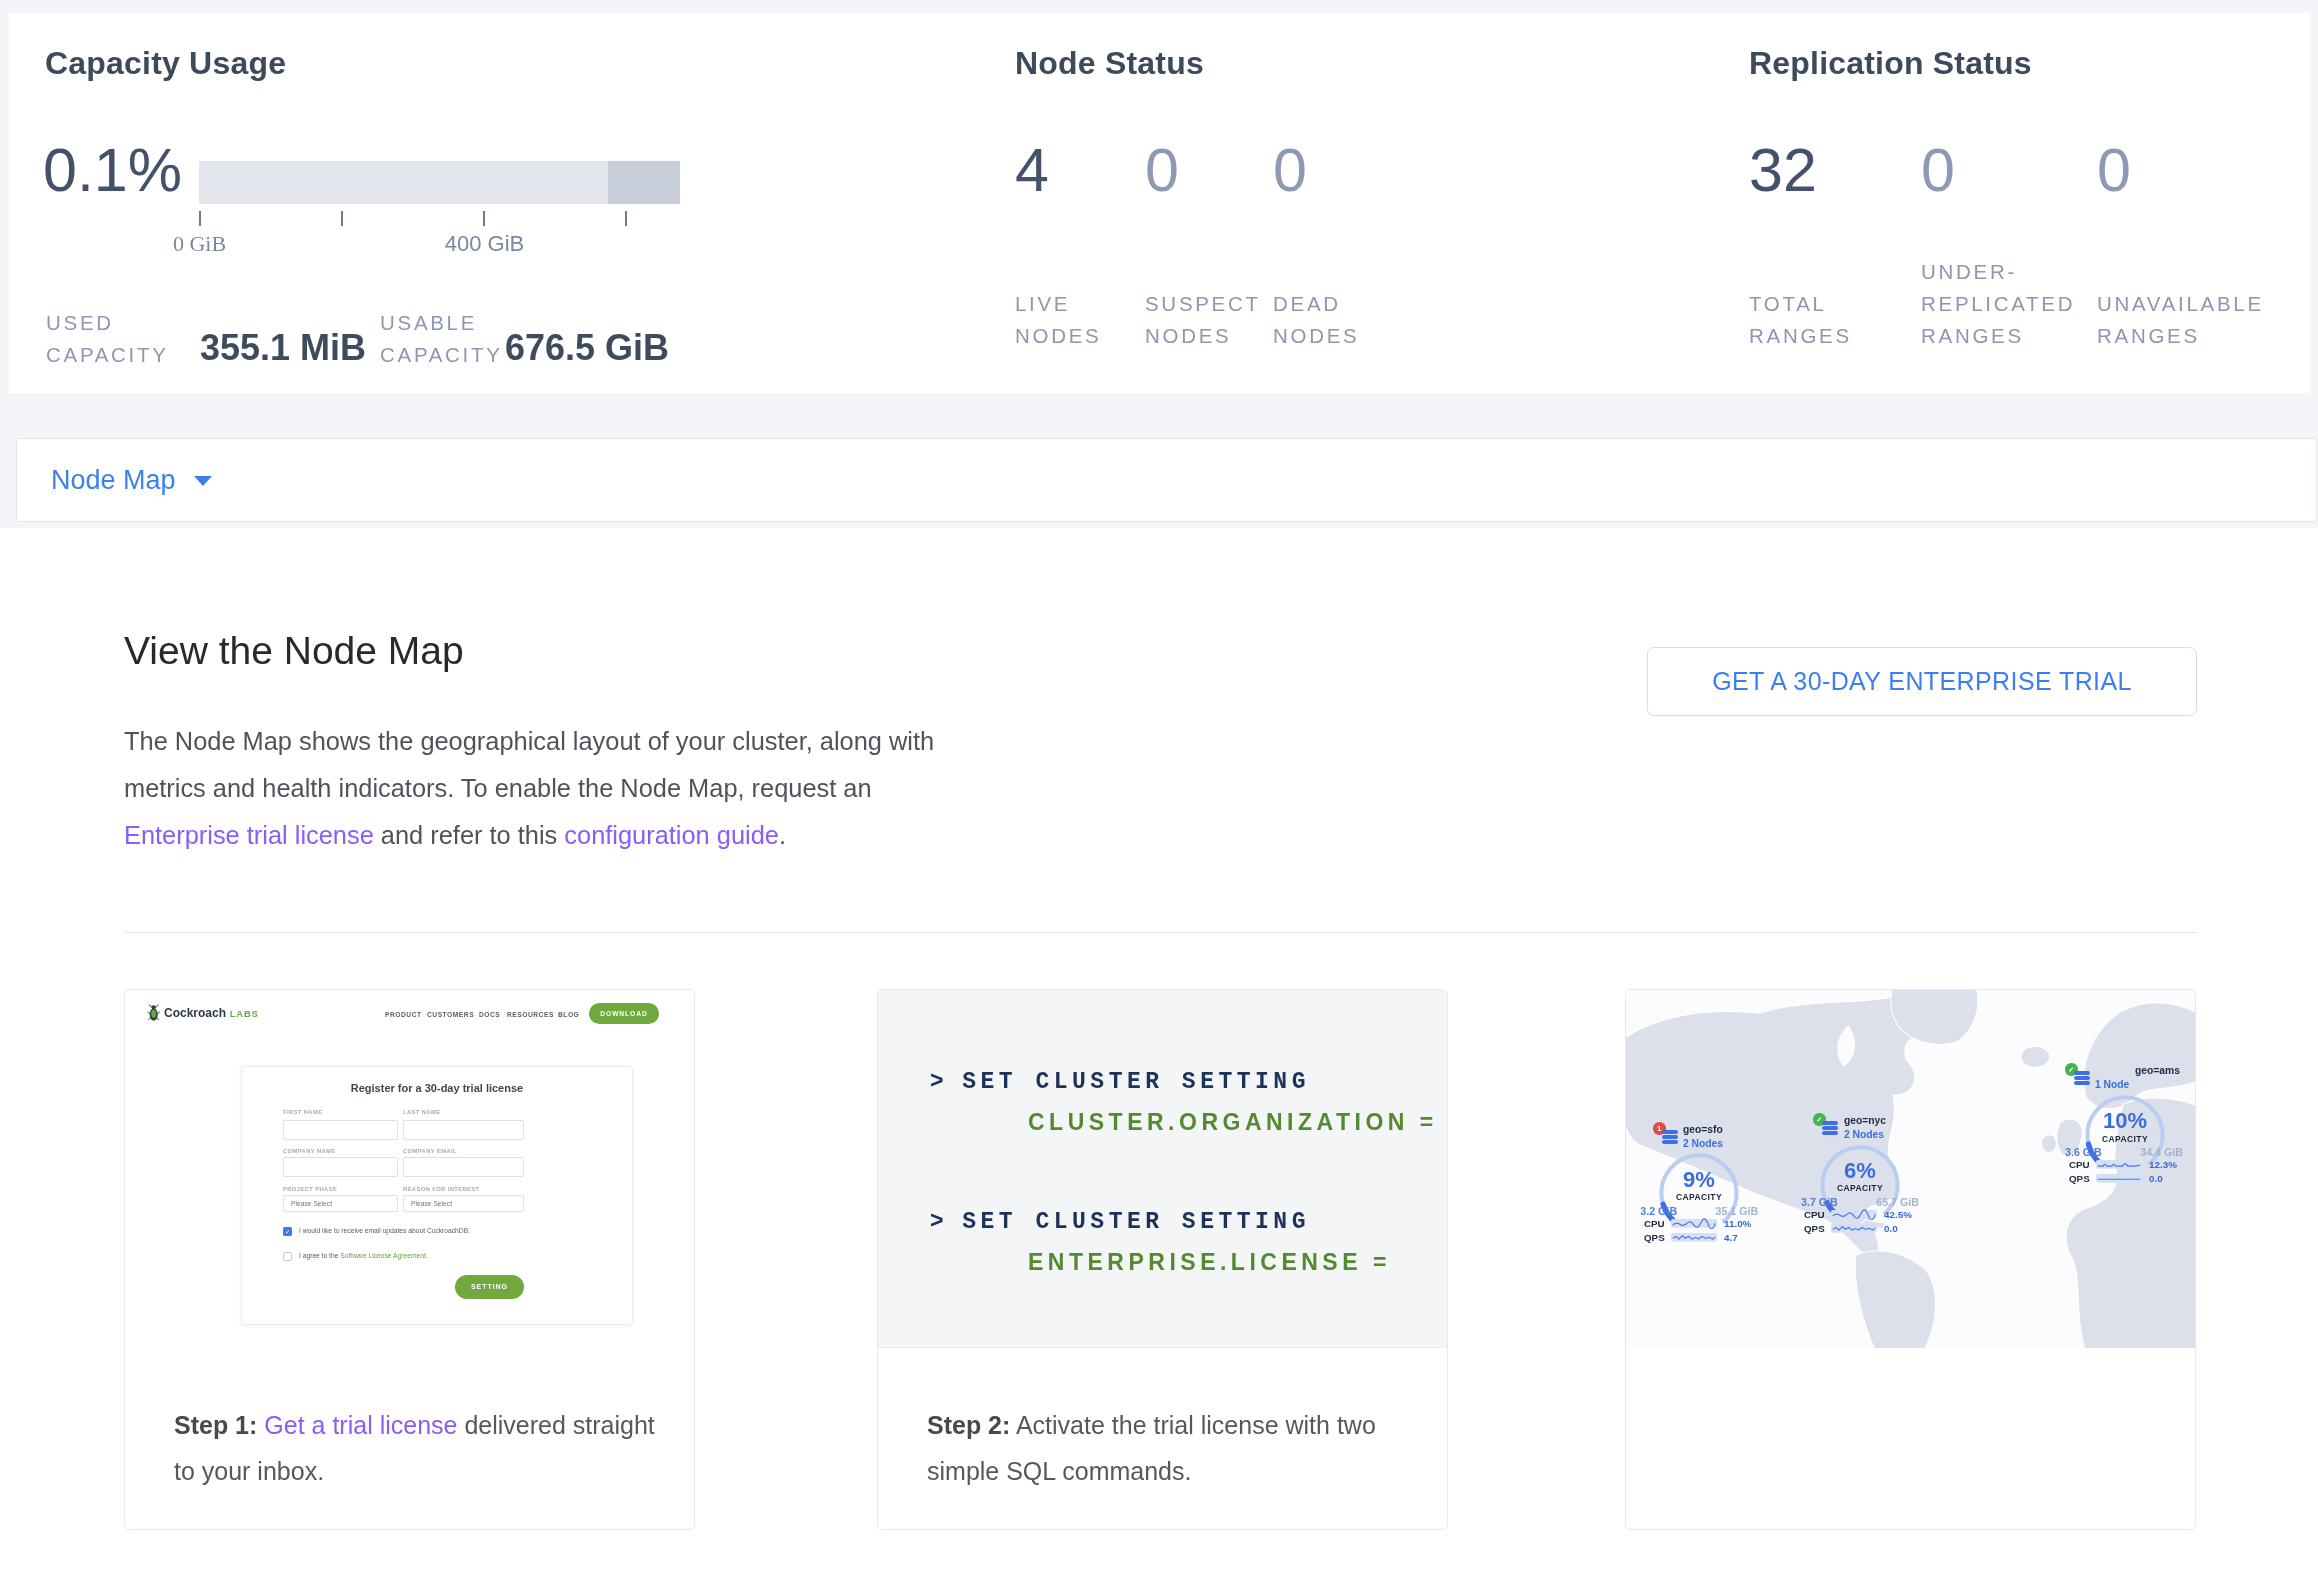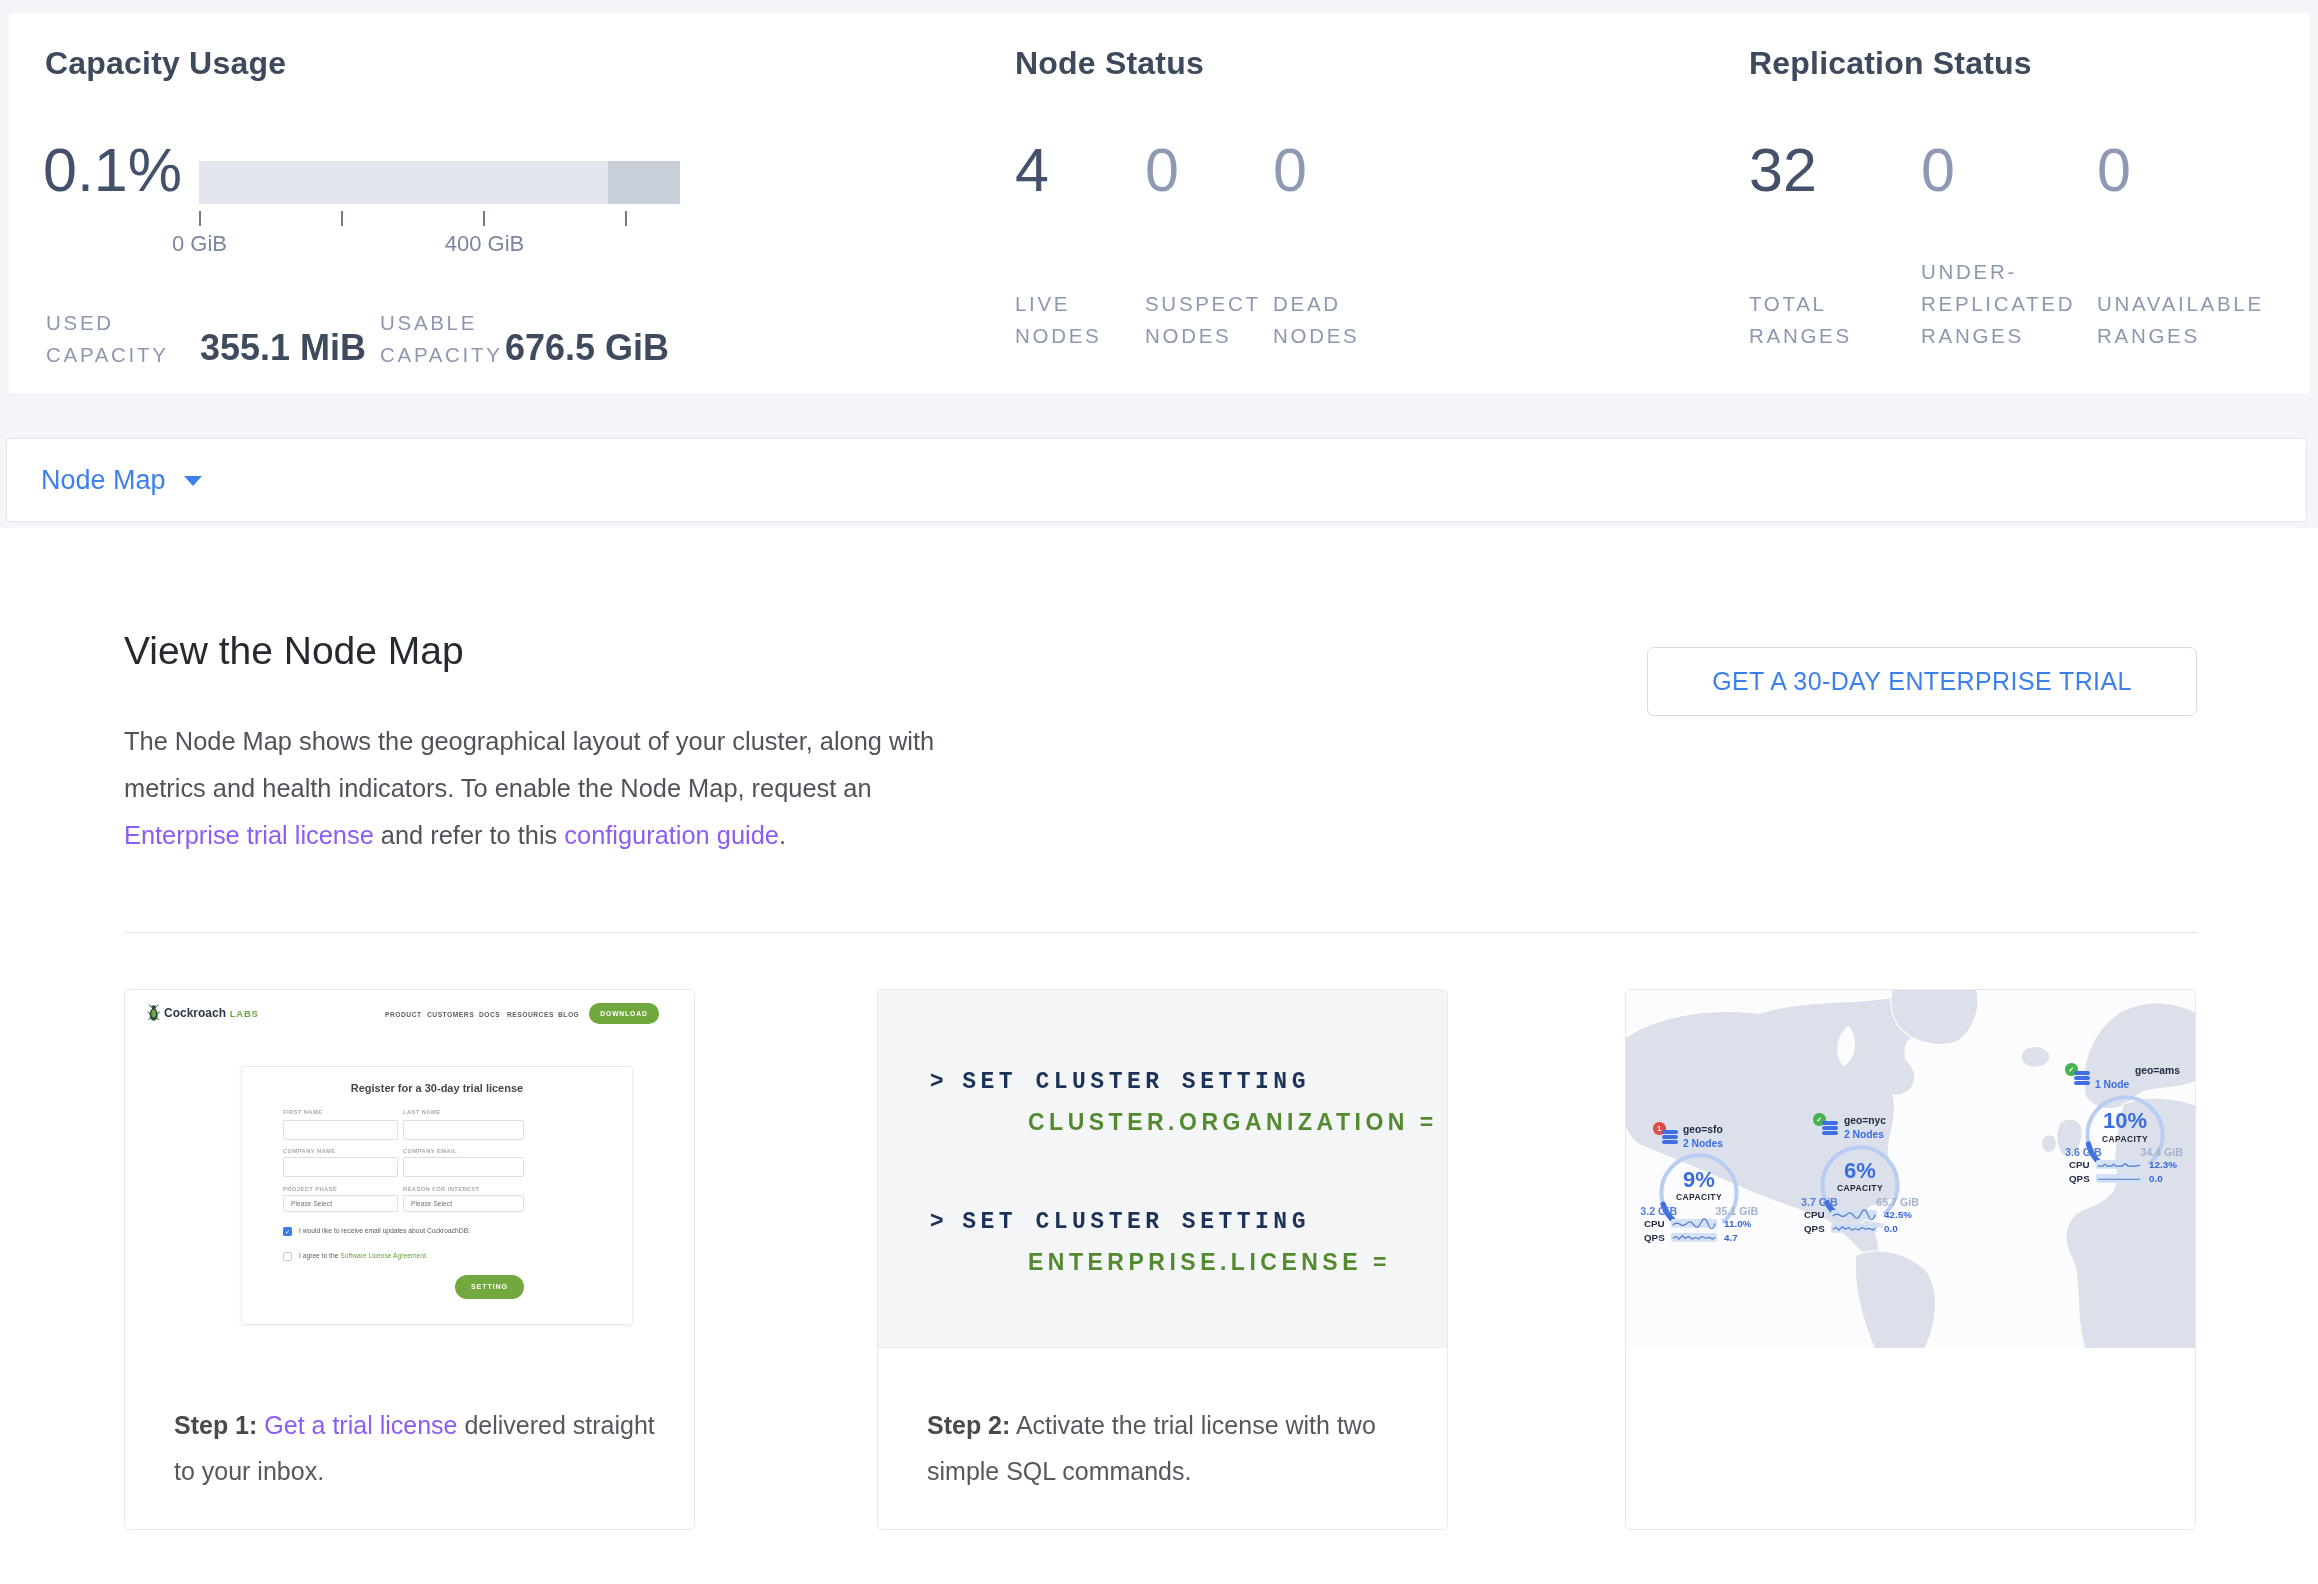--- a/index.html
+++ b/index.html
@@ -15,21 +15,21 @@
   .stat-label { position:absolute; font-size:20.5px; line-height:32px; letter-spacing:2.7px; color:#8c98b0; }
 
   .cap-bar { position:absolute; left:190px; top:148px; width:481px; height:43px; }
   .bar-light { position:absolute; left:0; top:0; width:409px; height:43px; background:#e3e6ec; }
   .bar-dark  { position:absolute; left:409px; top:0; width:72px; height:43px; background:#c9cfda; }
   .tick { position:absolute; top:50px; width:1.8px; height:15px; background:#6f7b95; }
   .tick-label { position:absolute; top:70px; width:107px; text-align:center; font-size:22px; color:#7b87a2; }
   .metric-value { position:absolute; top:314px; font-size:36px; font-weight:700; color:#3e4a5e; }
 
   
-  .nodemap-bar { position:absolute; left:6px; top:438px; width:2301px; height:84px; background:#fff; border:0.9px solid #e1e5ec; border-radius:3.6px; cursor:pointer; }
+  .nodemap-bar { position:absolute; left:16px; top:438px; width:2301px; height:84px; background:#fff; border:0.9px solid #e1e5ec; border-radius:3.6px; cursor:pointer; }
   .nm-label { position:absolute; left:34px; top:0; line-height:82px; font-size:27px; font-weight:500; color:#3c80ee; }
   .nm-caret { position:absolute; left:177px; top:37px; width:0; height:0; border-left:9px solid transparent; border-right:9px solid transparent; border-top:10.7px solid #3c80ee; }
 
   
   .page-h1 { position:absolute; left:124px; top:629px; font-size:39px; font-weight:500; color:#26292f; }
   .intro-para { position:absolute; left:124px; top:718px; width:869px; font-size:25.4px; line-height:47px; color:#4f545b; }
   a.blue { color:#8b5cf6; text-decoration:none; cursor:pointer; }
   .cta { position:absolute; left:1647px; top:647px; width:550px; height:69px; background:#fff; border:1.8px solid #d7dbe3; border-radius:7.1px; color:#3c80ee; font-size:25px; font-weight:500; letter-spacing:0.4px; display:flex; align-items:center; justify-content:center; cursor:pointer; font-family:inherit; }
   .divider { position:absolute; left:124px; top:932px; width:2073px; height:0.9px; background:#e5e6e9; }
 
@@ -91,21 +91,21 @@
 
   <h3 class="sec-title" style="left:36px; top:32px;">Capacity Usage</h3>
   <div class="big-num" style="left:34px;">0.1%</div>
   <div class="cap-bar">
     <div class="bar-light"></div>
     <div class="bar-dark"></div>
     <div class="tick" style="left:0;"></div>
     <div class="tick" style="left:142px;"></div>
     <div class="tick" style="left:284px;"></div>
     <div class="tick" style="left:426px;"></div>
-    <div class="tick-label" style="left:-53px;">0 GiB</div>
+    <div class="tick-label" style="left:-53px;font-family:Liberation Serif, serif;">0 GiB</div>
     <div class="tick-label" style="left:232px;">400 GiB</div>
   </div>
   <div class="stat-label" style="left:37px; top:294px;">
     <div>USED</div>
       <div>CAPACITY</div>
   </div>
   <div class="metric-value" style="left:191px;">355.1 MiB</div>
   <div class="stat-label" style="left:371px; top:294px;">
     <div>USABLE</div>
       <div>CAPACITY</div>

